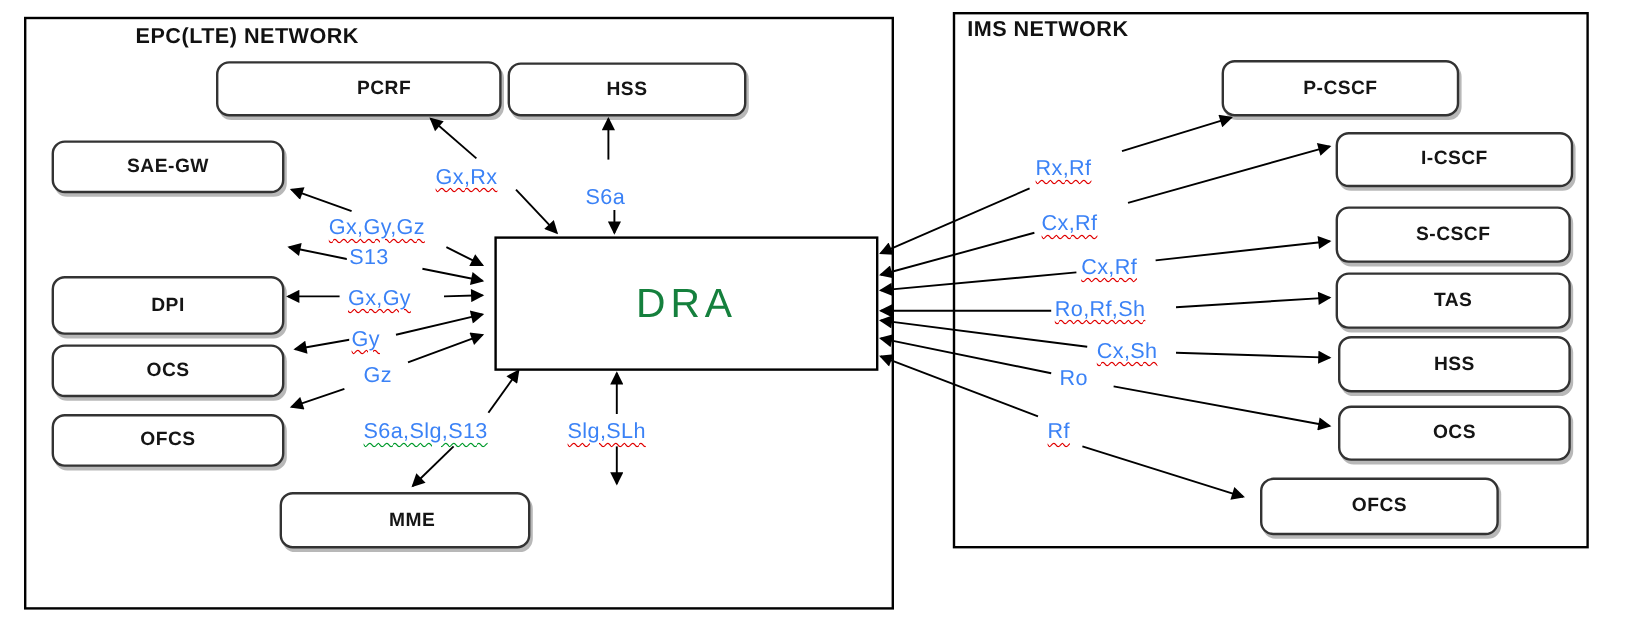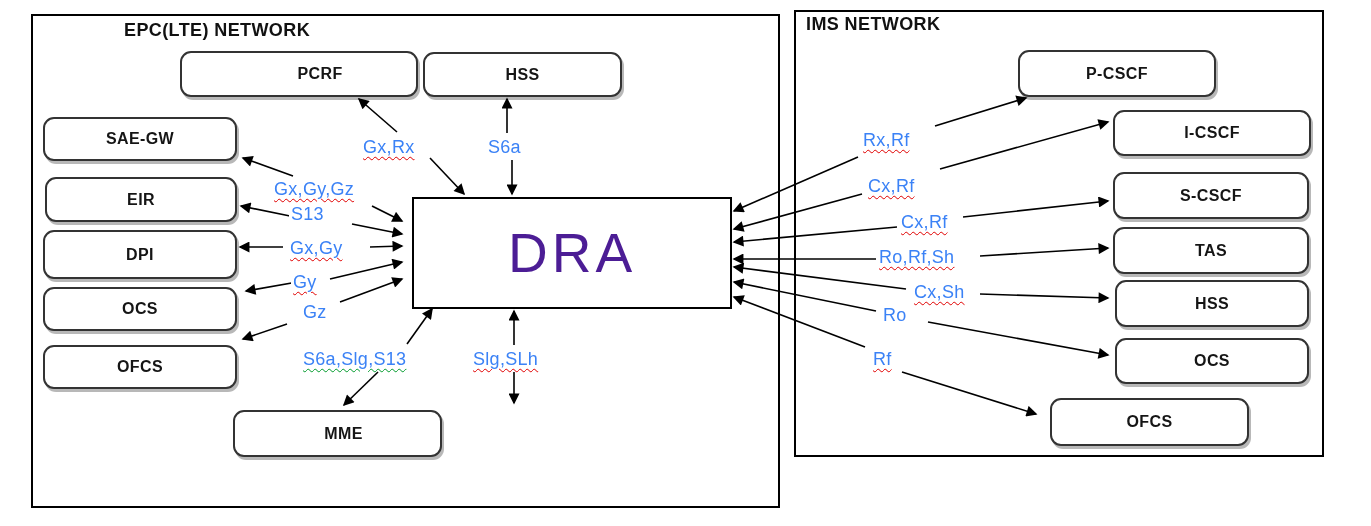--- a/index.html
+++ b/index.html
@@ -4,47 +4,46 @@
 <style>
   html,body{margin:0;padding:0;background:#ffffff;}
   .canvas{position:relative;width:1371px;height:526px;background:#ffffff;overflow:hidden;
           font-family:"Liberation Sans",sans-serif;color:#141414;}
   .net{position:absolute;border:2px solid #000;background:transparent;z-index:1;}
   .net-title{position:absolute;font-size:18px;font-weight:700;letter-spacing:.4px;color:#111;white-space:nowrap;}
   .node{position:absolute;background:#fff;border:2px solid #333;border-radius:11px;
         box-shadow:2px 3px 0 rgba(125,125,125,.55);display:flex;align-items:center;justify-content:center;
         font-size:16px;font-weight:700;color:#151515;z-index:3;letter-spacing:.4px;}
   .dra-box{position:absolute;background:#fff;border:2px solid #000;display:flex;align-items:center;justify-content:center;
-        font-size:55px;font-weight:400;letter-spacing:4px;color:#4c1d95;z-index:3;}
+        font-size:34px;font-weight:400;letter-spacing:4px;color:#15803d;z-index:3;}
   .arrow-layer{position:absolute;left:0;top:0;width:1371px;height:526px;z-index:4;pointer-events:none;}
   .elabel{position:absolute;font-size:18px;font-weight:400;color:#3b82f6;white-space:nowrap;background:#fff;
           padding:0 2px;z-index:5;letter-spacing:.3px;}
   .u-red{text-decoration-line:underline;text-decoration-style:wavy;text-decoration-color:#e00000;
          text-decoration-thickness:1px;text-underline-offset:3px;}
   .u-green{text-decoration-line:underline;text-decoration-style:wavy;text-decoration-color:#009a2a;
          text-decoration-thickness:1px;text-underline-offset:3px;}
 </style>
 </head>
 <body>
 
 <div class="canvas">
 
-  <div class="net" style="left:31px;top:14px;width:721px;height:490px;padding-left:24px;">
+  <div class="net" style="left:20px;top:14px;width:721px;height:490px;">
     <span class="net-title" style="left:91px;top:4px;">EPC(LTE) NETWORK</span>
   </div>
   <div class="net" style="left:794px;top:10px;width:526px;height:443px;">
     <span class="net-title" style="left:10px;top:2px;">IMS NETWORK</span>
   </div>
 
   <div class="dra-box" style="left:412px;top:197px;width:316px;height:108px;">DRA</div>
 
   <div class="node" style="left:180px;top:51px;width:192px;height:42px;padding-left:42px;">PCRF</div>
   <div class="node" style="left:423px;top:52px;width:195px;height:41px;">HSS</div>
   <div class="node" style="left:43px;top:117px;width:190px;height:40px;">SAE-GW</div>
-  <div class="node" style="left:45px;top:177px;width:188px;height:41px;">EIR</div>
   <div class="node" style="left:43px;top:230px;width:190px;height:45px;">DPI</div>
   <div class="node" style="left:43px;top:287px;width:190px;height:40px;">OCS</div>
   <div class="node" style="left:43px;top:345px;width:190px;height:40px;">OFCS</div>
   <div class="node" style="left:233px;top:410px;width:193px;height:43px;padding-left:12px;">MME</div>
 
   <div class="node" style="left:1018px;top:50px;width:194px;height:43px;">P-CSCF</div>
   <div class="node" style="left:1113px;top:110px;width:194px;height:42px;">I-CSCF</div>
   <div class="node" style="left:1113px;top:172px;width:192px;height:43px;">S-CSCF</div>
   <div class="node" style="left:1113px;top:227px;width:192px;height:43px;">TAS</div>
   <div class="node" style="left:1115px;top:280px;width:190px;height:43px;">HSS</div>
@@ -87,21 +86,21 @@
         <line x1="906" y1="289" x2="734" y2="267" marker-end="url(#ah)"></line>
         <line x1="980" y1="294" x2="1108" y2="298" marker-end="url(#ah)"></line>
         <line x1="876" y1="311" x2="734" y2="282" marker-end="url(#ah)"></line>
         <line x1="928" y1="322" x2="1108" y2="355" marker-end="url(#ah)"></line>
         <line x1="865" y1="347" x2="734" y2="297" marker-end="url(#ah)"></line>
         <line x1="902" y1="372" x2="1036" y2="414" marker-end="url(#ah)"></line>
       </g>
   </svg>
 
   <span class="elabel u-red" style="left:361px;top:137px;">Gx,Rx</span>
-  <span class="elabel" style="left:486px;top:137px;">S6a</span>
+  <span class="elabel" style="left:486px;top:154px;">S6a</span>
   <span class="elabel u-red" style="left:272px;top:179px;">Gx,Gy,Gz</span>
   <span class="elabel" style="left:289px;top:204px;">S13</span>
   <span class="elabel u-red" style="left:288px;top:238px;">Gx,Gy</span>
   <span class="elabel u-red" style="left:291px;top:272px;">Gy</span>
   <span class="elabel" style="left:301px;top:302px;">Gz</span>
   <span class="elabel u-green" style="left:301px;top:349px;">S6a,Slg,S13</span>
   <span class="elabel u-red" style="left:471px;top:349px;">Slg,SLh</span>
 
   <span class="elabel u-red" style="left:861px;top:130px;">Rx,Rf</span>
   <span class="elabel u-red" style="left:866px;top:176px;">Cx,Rf</span>

